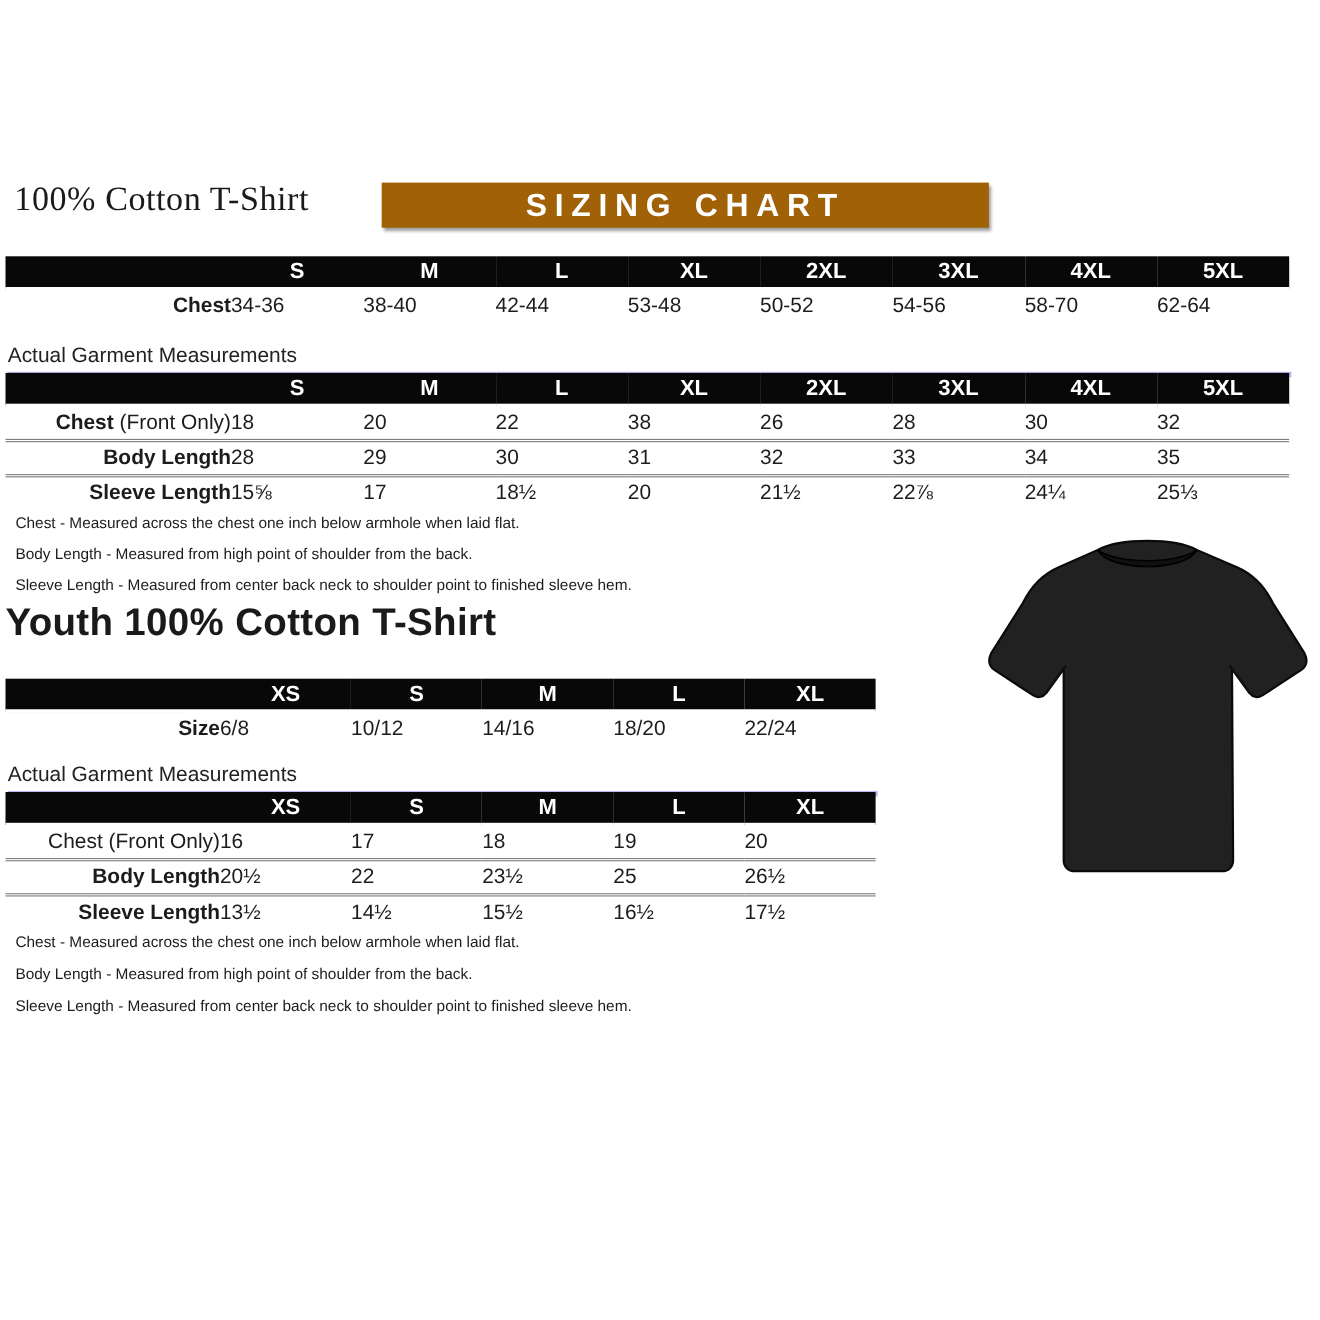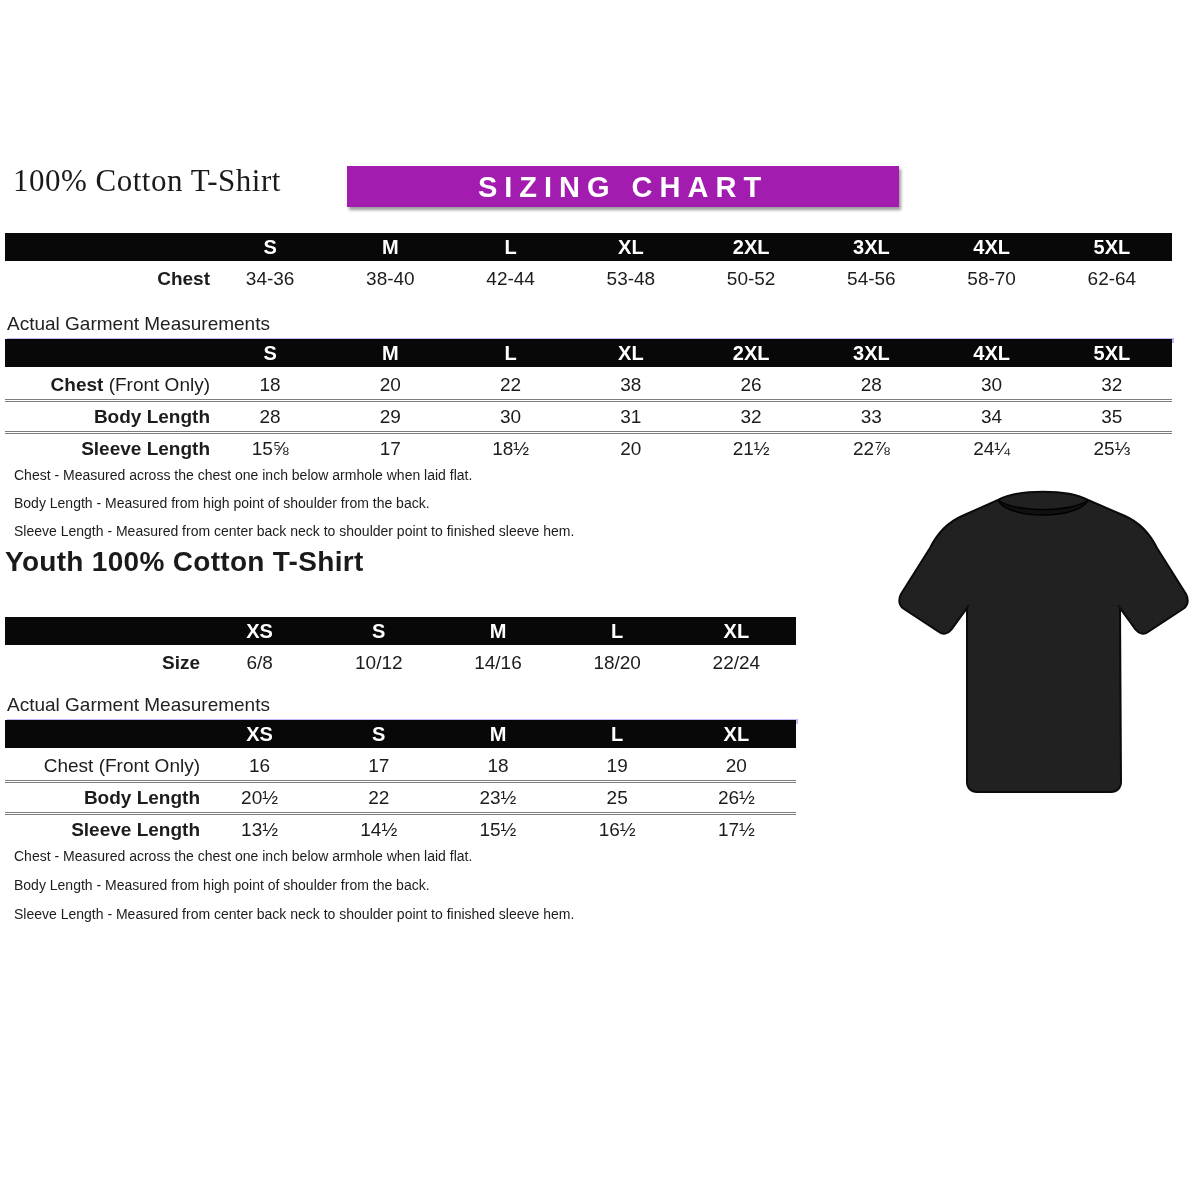--- a/index.html
+++ b/index.html
@@ -6,21 +6,21 @@
   body {
     width:1200px; height:1200px; background:#ffffff; position:relative;
     font-family:"Liberation Sans","DejaVu Sans",sans-serif; color:#1a1a1a;
     overflow:hidden;
   }
   .abs { position:absolute; }
 
   #title { left:13px; top:163px; font-size:31px; font-weight:400; letter-spacing:0.5px;font-family:Liberation Serif, serif; }
   #banner {
     left:347px; top:166px; width:552px; height:41px;
-    background:#a21caf; color:#ffffff; font-weight:bold; font-size:29px;
+    background:#a16207; color:#ffffff; font-weight:bold; font-size:29px;
     letter-spacing:7px; text-align:center; line-height:42px;
     box-shadow:2px 3px 3px rgba(0,0,0,0.40);
   }
 
   .subhead { font-size:19px; color:#222222; white-space:nowrap; }
   .u-short { border-bottom:5px solid #4d7c0f; padding:0 12px 2px 0; display:inline-block;margin-top:27px; }
   .u-full  { border-bottom:5px solid #c4b5fd; padding-bottom:3px; display:block; }
   #h-sug-a { left:7px; top:206px; }
   #h-act-a { left:7px; top:313px; width:1167px; }
   #h-sug-y { left:7px; top:592px; }
@@ -29,30 +29,30 @@
   #tbl-sug-a { left:5px; top:233px; width:1167px; }
   #tbl-act-a { left:5px; top:339px; width:1167px; }
   #tbl-sug-y { left:5px; top:617px; width:791px; }
   #tbl-act-y { left:5px; top:720px; width:791px; }
 
   table { width:100%; border-collapse:collapse; table-layout:fixed; }
   thead th {
     background:#080808; color:#ffffff; font-size:20px; font-weight:bold;
     height:28px; padding:0; text-align:center; border-bottom:3px solid #ffffff;
   }
-  tbody td { font-size:19px; text-align:center; height:29px; padding:0; color:#1c1c1c; }
+  tbody td { font-size:19px; text-align:left; height:29px; padding:0; color:#1c1c1c; }
   tbody td.lbl { text-align:right; padding-left:9px; }
   td .b { font-weight:bold; }
   tbody tr + tr td { border-top:3px double #7d7d7d; }
 
   .notes { font-size:14px; color:#1c1c1c; }
   #notes-a { left:14px; top:461px; line-height:28px; }
   #notes-y { left:14px; top:842px; line-height:29px; }
 
-  #youth-title { left:5px; top:546px; font-size:28px; font-weight:bold; letter-spacing:0.3px; }
+  #youth-title { left:5px; top:546px; font-size:35px; font-weight:bold; letter-spacing:0.3px; }
 
   #tshirt { left:893px; top:478px; width:300px; height:335px; }
 </style>
 </head>
 <body>
 
 <div class="abs" id="title">100% Cotton T-Shirt</div>
 <div class="abs" id="banner">SIZING CHART</div>
 
 <div class="abs subhead u-short" id="h-sug-a">Suggested Sizing</div>

